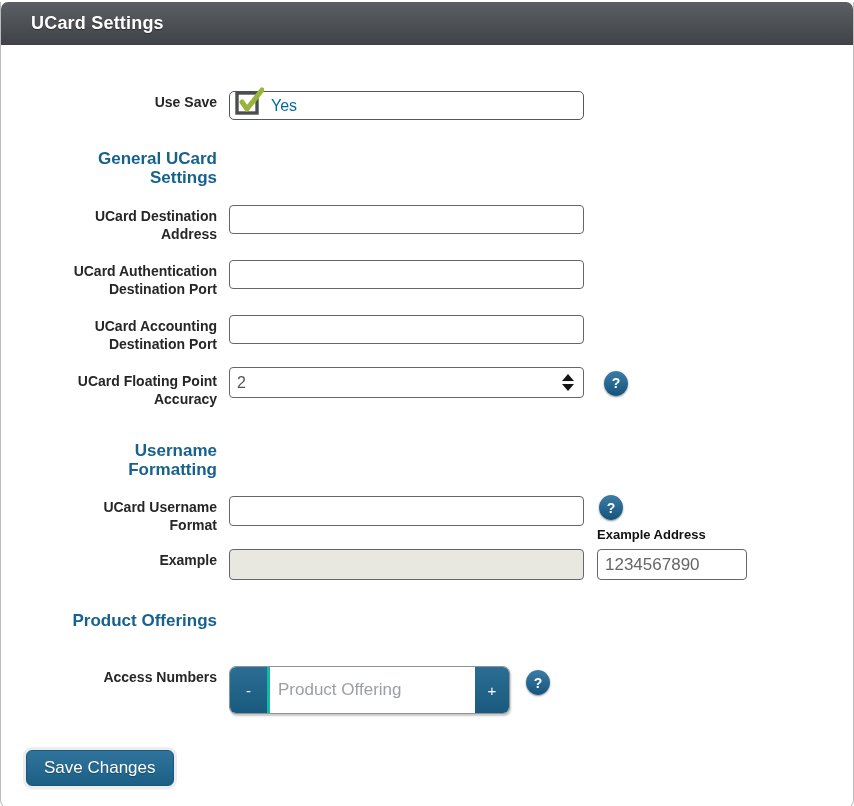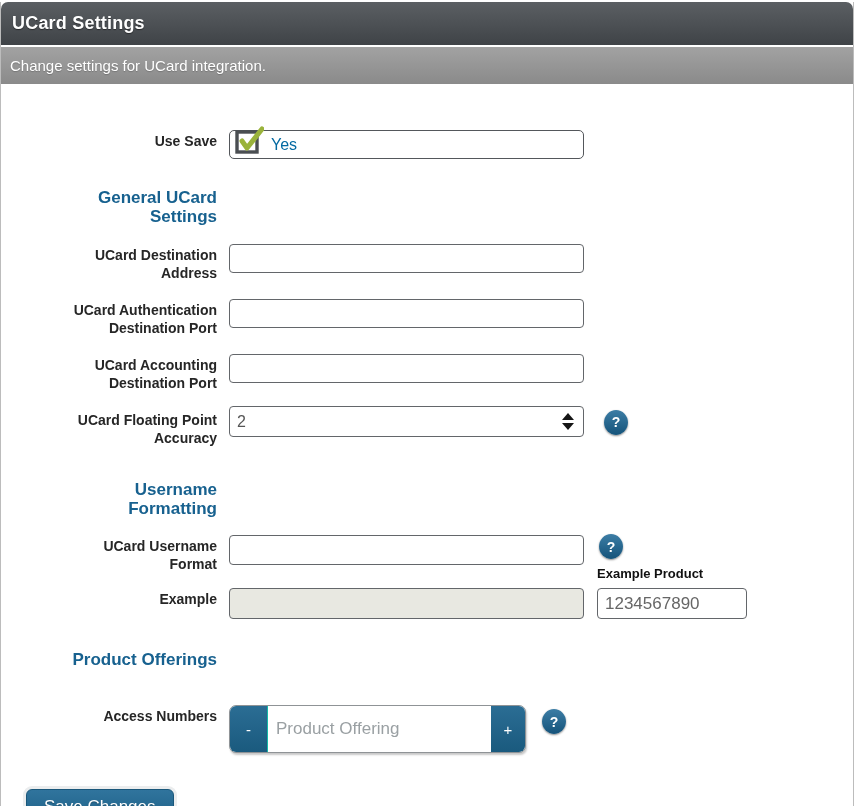--- a/index.html
+++ b/index.html
@@ -16,21 +16,21 @@
     border-bottom:1px solid #a8a8a8;
     border-radius:0 0 9px 9px;
     background:#fff;
   }
   .titlebar {
     height:43px;
     background:linear-gradient(#5b5f63, #3f4347);
     border-radius:7px 7px 0 0;
     margin:2px 0 0 0;
     display:flex; align-items:center;
-    padding-left:11px;
+    padding-left:30px;
   }
   .titlebar h1 {
     margin:0; color:#ffffff; font-size:18px; font-weight:bold;
     letter-spacing:.2px; text-shadow:0 1px 1px rgba(0,0,0,.45);
   }
   .subtitlebar {
     height:37px; margin-top:2px;
     background:linear-gradient(#a2a2a2, #8a8a8a);
     display:flex; align-items:center; padding-left:9px;
   }
@@ -118,21 +118,21 @@
     width:37px; border:none; cursor:pointer;
     background:linear-gradient(#2b6d94, #1a5a7e);
     color:#fff; font-size:15px; font-family:"Liberation Sans", sans-serif;
   }
   .pmbtn.plus { width:34px; }
   .acc-input {
     width:205px; border:none; border-left:1px solid #c6c6c6;
     font-family:"Liberation Sans", sans-serif;
     font-size:17px; color:#555; padding:0 8px; outline:none;
   }
-  .acc-input.second { width:224px; border-left:1px solid #14b8a6; }
+  .acc-input.second { width:208px; border-left:3px solid #14b8a6; }
   .acc-input::placeholder { color:#9aa0a3; }
 
   .savebtn {
     margin:36px 0 0 25px;
     background:linear-gradient(#30749d, #1c5f85);
     color:#fff; font-size:17px; font-family:"Liberation Sans", sans-serif;
     border:1px solid #1a577a; border-radius:6px;
     padding:7px 17px; cursor:pointer;
     box-shadow:0 0 0 3px #ebedee, 0 2px 3px rgba(0,0,0,.25);
     text-shadow:0 1px 1px rgba(0,0,0,.3);
@@ -153,23 +153,20 @@
 </style>
 </head>
 <body>
 
 <div class="panel">
 
   <div class="titlebar">
     <h1>UCard Settings</h1>
   </div>
 
-  <div class="subtitlebar">
-    <span>Change settings for UCard integration.</span>
-  </div>
 
   <div class="content">
 
     
     <div class="row r-use">
       <div class="lblcol"><span class="lbl">Use Save</span></div>
       <div class="fieldcol">
         <div class="checkfield">
           <span class="cb">
             <svg width="30" height="30" viewBox="0 0 30 30">
@@ -239,21 +236,21 @@
       <div class="fieldcol"></div>
     </div>
 
     
     <div class="row r-format">
       <div class="lblcol"><span class="lbl">UCard Username
 Format</span></div>
       <div class="fieldcol" style="height:30px;">
         <input type="text" class="txt" style="height: 30px;" value="">
         <div class="helpicon" style="position:absolute; left:370px; top:-1px;">?</div>
-        <div class="ex-user-lbl">Example Product</div>
+        <div class="ex-user-lbl">Example Address</div>
       </div>
     </div>
 
     
     <div class="row r-example">
       <div class="lblcol"><span class="lbl">Example</span></div>
       <div class="fieldcol" style="height:31px;">
         <input type="text" class="txt disabled" style="height: 31px;" disabled="" value="">
         <input type="text" class="ex-user-input" style="height: 31px;" value="1234567890">
       </div>

